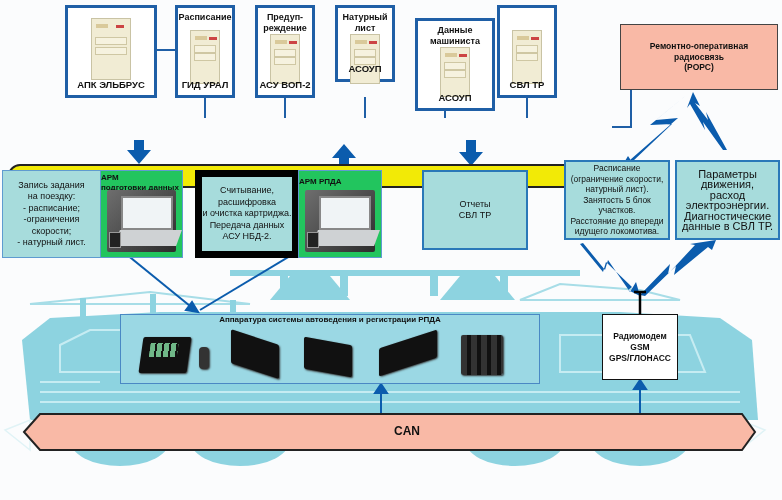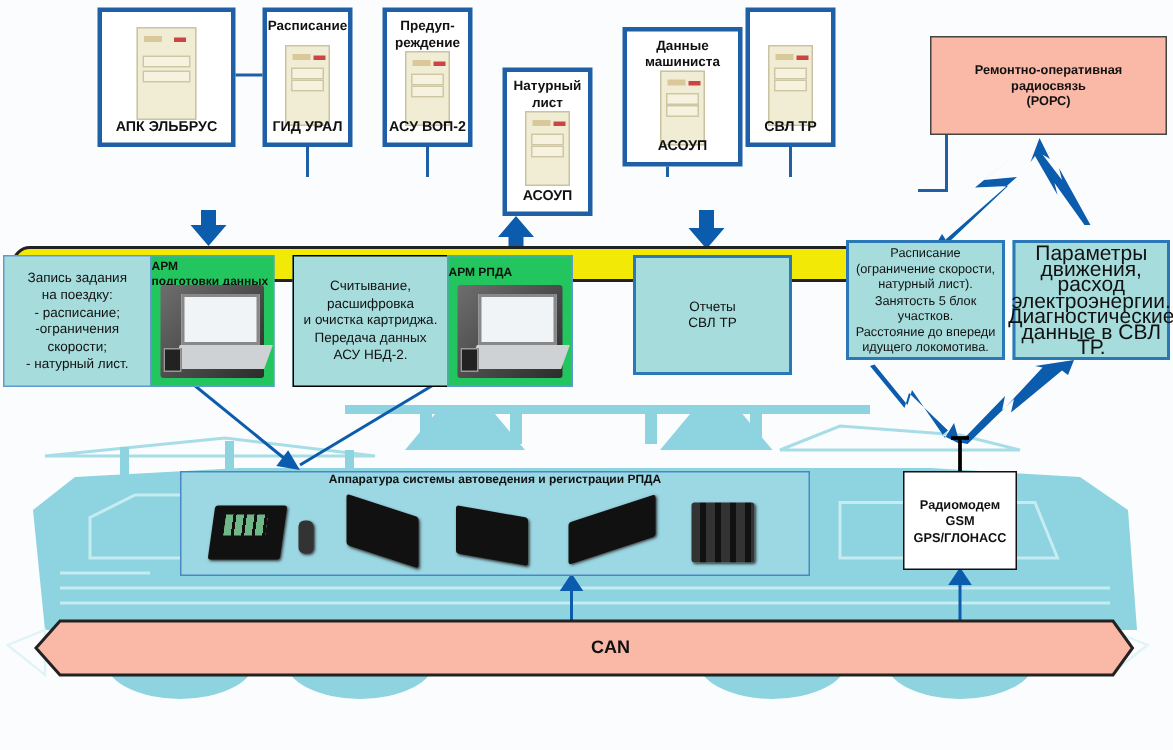--- a/index.html
+++ b/index.html
@@ -139,21 +139,21 @@
   <div class="top" style="white-space:pre-line">Предуп-
 реждение</div>
   <div class="pc" style="top:26px;width:28px;height:48px;">
       <div class="led2"></div>
       <div class="led" style="left:18px"></div>
       <div class="panel" style="top:14px"></div>
       <div class="panel" style="top:22px"></div>
     </div>
   <div class="bot">АСУ ВОП-2</div>
 </div>
-<div class="abs server-box" style="left:335px;top:5px;width:60px;height:99px;margin-top:40px;">
+<div class="abs server-box" style="left:335px;top:5px;width:60px;height:77px;">
   <div class="top" style="white-space:pre-line">Натурный
 лист</div>
   <div class="pc" style="top:26px;width:28px;height:48px;">
       <div class="led2"></div>
       <div class="led" style="left:18px"></div>
       <div class="panel" style="top:14px"></div>
       <div class="panel" style="top:22px"></div>
     </div>
   <div class="bot">АСОУП</div>
 </div>
@@ -198,21 +198,21 @@
 <div class="abs arm" style="left:100px;top:170px;width:83px;height:88px;">
   <div style="white-space:pre-line;line-height:10px;padding-top:2px;">АРМ
 подготовки данных</div>
   <div class="laptop">
       <div class="scr"></div>
       <div class="kb"></div>
       <div class="dev"></div>
     </div>
 </div>
 
-<div class="abs teal" style="left:195px;top:170px;width:104px;height:88px;border:1px solid #000000;white-space:pre-line;">
+<div class="abs teal" style="left:195px;top:170px;width:104px;height:88px;border:7px solid #000000;white-space:pre-line;">
   <span>Считывание,
 расшифровка
 и очистка картриджа.
 Передача данных
 АСУ НБД-2.</span>
 </div>
 <div class="abs arm" style="left:298px;top:170px;width:84px;height:88px;">
   <div style="padding-top:6px;">АРМ РПДА</div>
   <div class="laptop">
       <div class="scr"></div>
@@ -228,21 +228,21 @@
 
 <div class="abs teal" style="left:564px;top:160px;width:106px;height:80px;font-size:8.5px;line-height:10.5px;white-space:pre-line;">
   <span>Расписание
 (ограничение скорости,
 натурный лист).
 Занятость 5 блок
 участков.
 Расстояние до впереди
 идущего локомотива.</span>
 </div>
-<div class="abs teal" style="left:675px;top:160px;width:105px;height:80px;font-size:14px;line-height:10.5px;white-space:pre-line;">
+<div class="abs teal" style="left:675px;top:160px;width:105px;height:80px;font-size:11px;line-height:10.5px;white-space:pre-line;">
   <span>Параметры движения,
 расход электроэнергии.
 Диагностические
 данные в СВЛ ТР.</span>
 </div>
 
 <div class="abs" style="left:120px;top:314px;width:420px;height:70px;background:#9bd8e4;border:1.5px solid #4a88c4;">
   <div style="text-align:center;font-size:8px;font-weight:bold;margin-top:0;">Аппаратура системы автоведения и регистрации РПДА</div>
   <div class="device" style="left:20px;top:22px;width:48px;height:36px;transform:skewX(-8deg);">
     <div style="position:absolute;left:8px;top:6px;width:28px;height:14px;background:repeating-linear-gradient(90deg,#9fb 0 5px,#111 5px 7px);opacity:.7;"></div>

